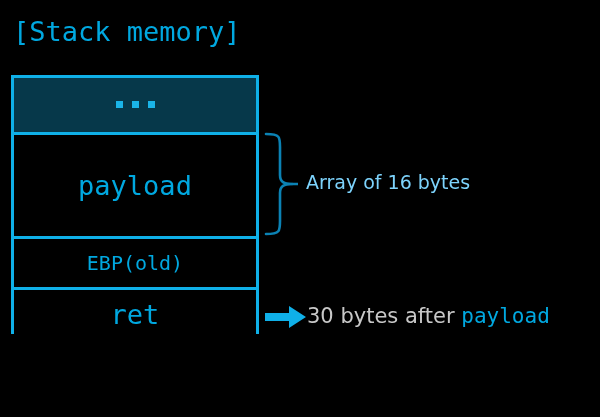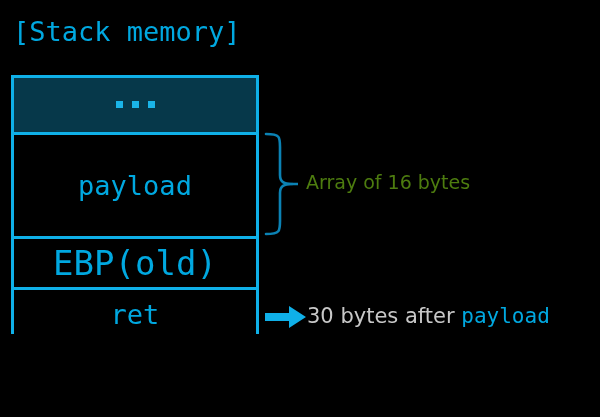--- a/index.html
+++ b/index.html
@@ -62,21 +62,21 @@
   }
 
   
   #row-top-ellipsis    { height: 55px; }
   #row-payload         { height: 106px; }
   #row-ebp             { height: 52px; }
   #row-ret             { height: 52px; }
   #row-bottom-ellipsis { height: 58px; }
 
   .row-label-lg { font-size: 27px; }
-  .row-label-md { font-size: 34px; }
+  .row-label-md { font-size: 20px; }
 
   
   .ellipsis-dots {
     display: flex;
     gap: 9px;
     align-items: center;
   }
   .ellipsis-dots i {
     display: block;
     width: 7px;
@@ -95,21 +95,21 @@
   }
 
   
   #array-annotation {
     position: absolute;
     left: 306px;
     top: 171px;
     font-family: "DejaVu Sans", "Liberation Sans", sans-serif;
     font-size: 19px;
     line-height: 22px;
-    color: #4d7c0f;
+    color: #7dd3fc;
     white-space: pre;
   }
 
   
   #ret-arrow {
     position: absolute;
     left: 265px;
     top: 304px;
     width: 42px;
     height: 26px;

